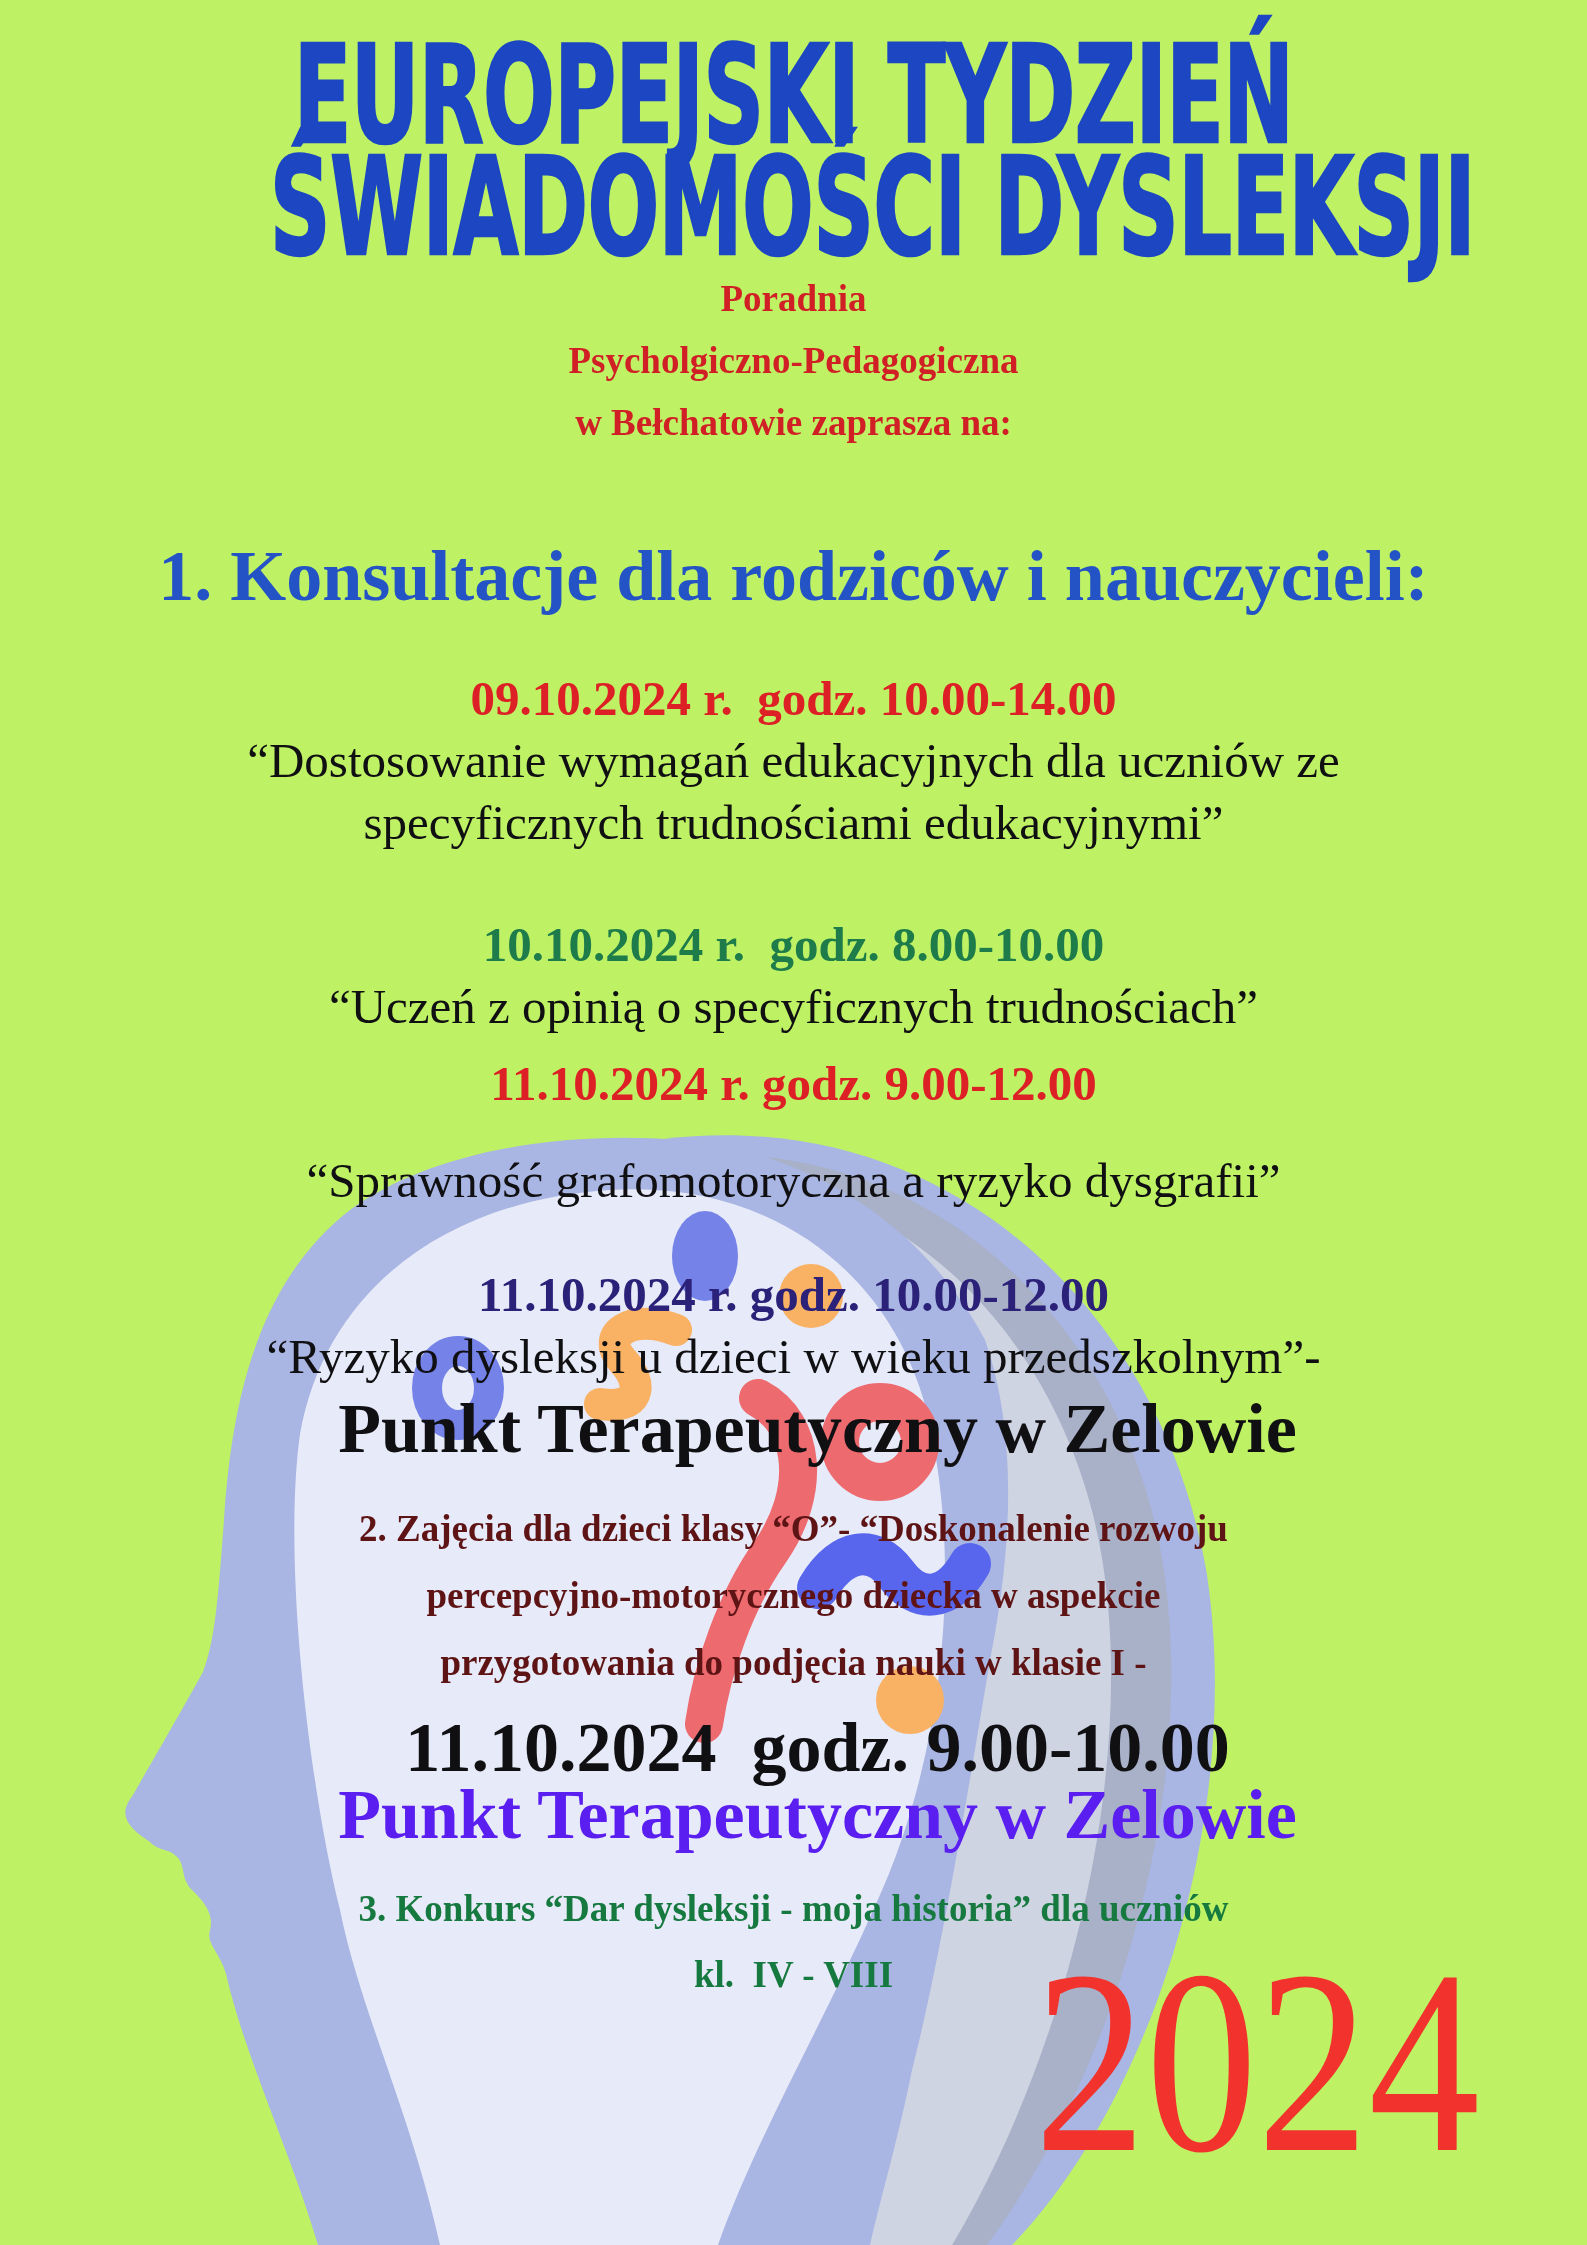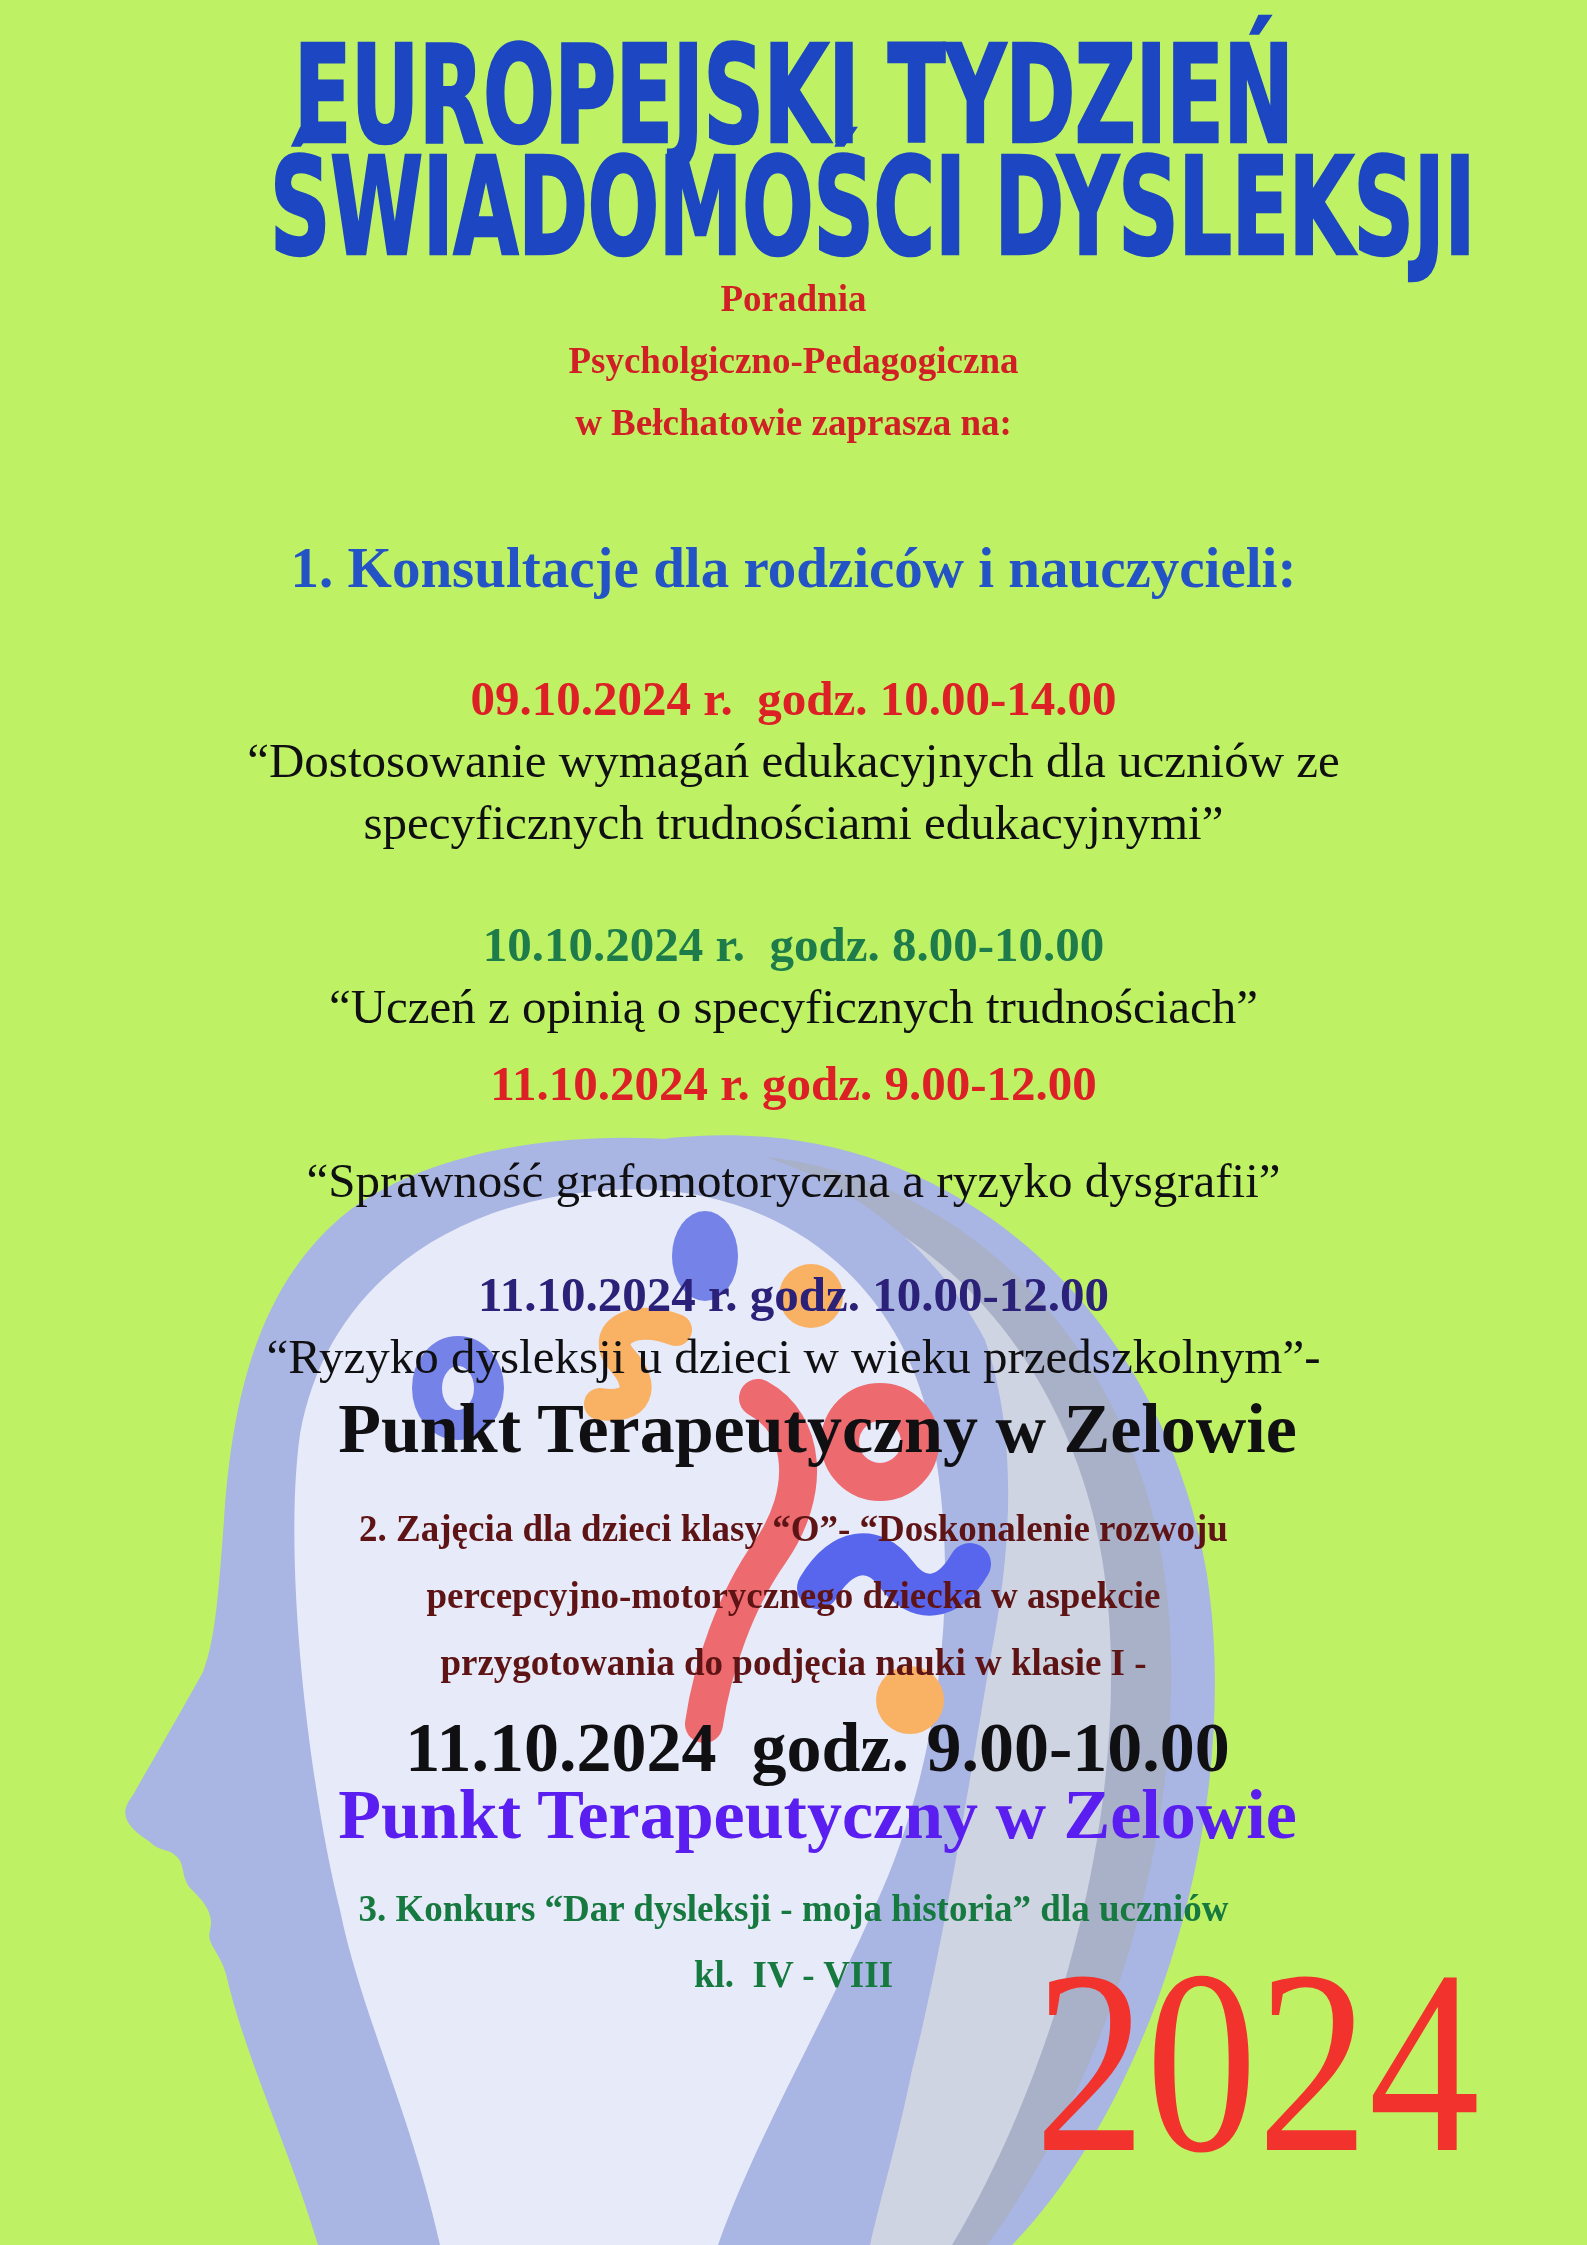--- a/index.html
+++ b/index.html
@@ -24,21 +24,21 @@
     font-size:128px;
     line-height:110px;
     letter-spacing:-1px;
     transform:scale(.66,1.06);
     -webkit-text-stroke:2.5px;
   }
   .b{font-weight:700;}
   .fs55{font-size:49px;}
   .fs56{font-size:70px;margin-left:24px;}
   .fs57{font-size:37px;}
-  .fs58{font-size:57px;}
+  .fs58{font-size:72px;}
   .year{
     position:absolute;
     left:1000px;top:1931px;width:460px;
     text-align:center;
     font-size:262px;line-height:262px;
     transform:scaleX(.85);
     z-index:2;
     white-space:pre;
   }
 </style>

